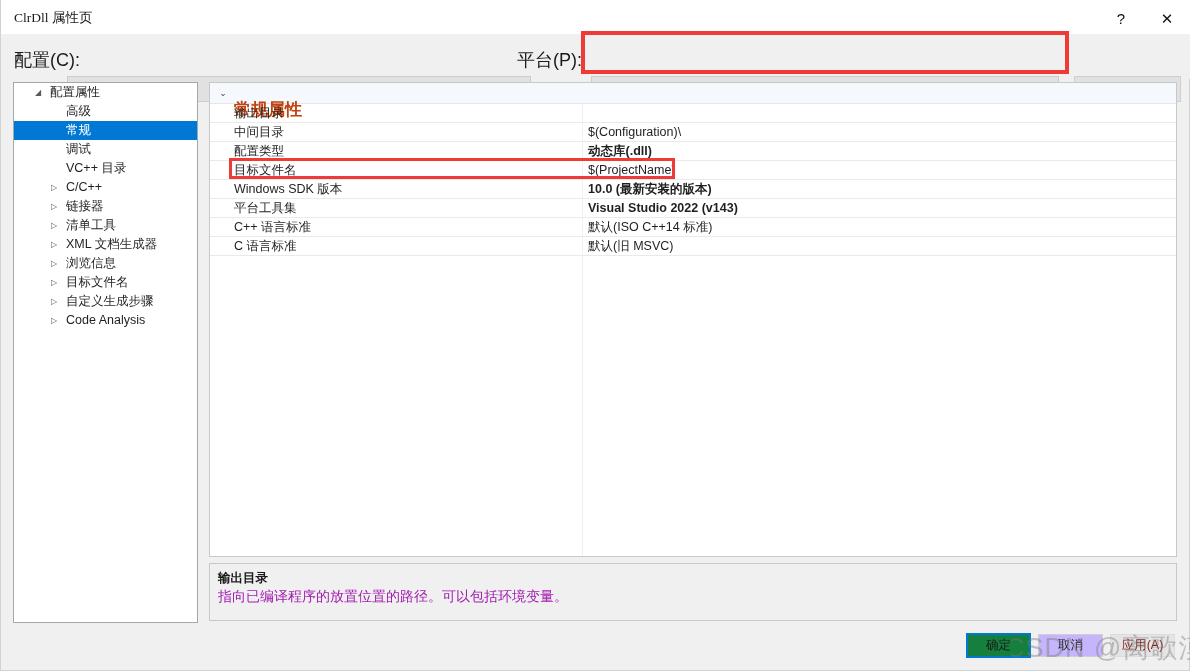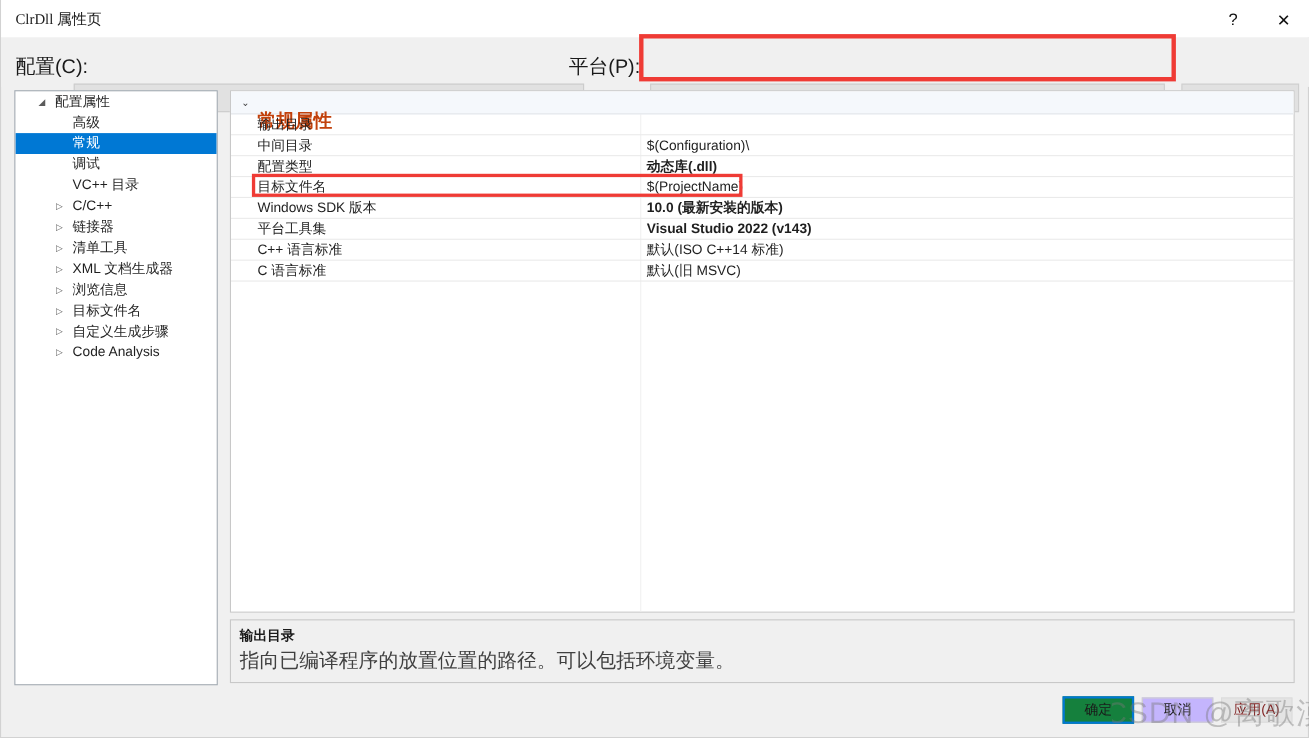--- a/index.html
+++ b/index.html
@@ -236,22 +236,22 @@
   }
   #desc-title {
     position: absolute; left: 8px; top: 6px;
     font-size: 12.5px;
     font-weight: bold;
     color: #1a1a1a;
     white-space: nowrap;
   }
   #desc-body {
     position: absolute; left: 8px; top: 24px;
-    font-size: 18px;
-    color: #404040;
+    font-size: 14px;
+    color: #a21caf;
     white-space: nowrap;
   }
 
   
   #ok-button {
     left: 965px; top: 633px; width: 65px; height: 25px;
     background: #15803d;
     border: 2px solid #be185d;
   }
   #cancel-button {

